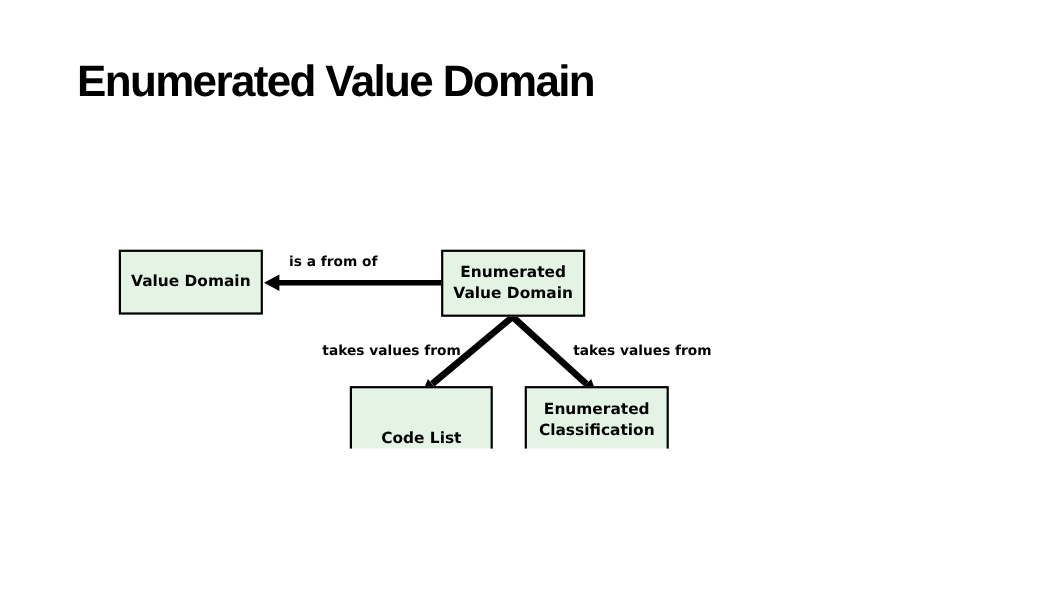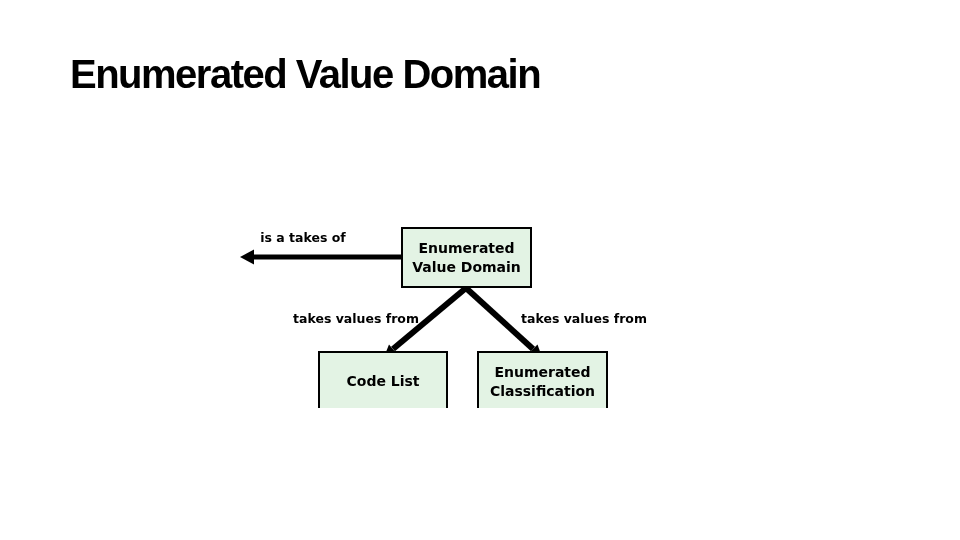--- a/index.html
+++ b/index.html
@@ -44,21 +44,21 @@
     justify-content: center;
     text-align: center;
     font-weight: bold;
     font-size: 14px;
     line-height: 1.3;
     color: #000000;
     padding: 2px 4px;
   }
   .node-value-domain          { left: 108px; top: 227px; width: 131px; height: 59px; }
   .node-enumerated            { left: 401px; top: 227px; width: 131px; height: 61px; }
-  .node-code-list             { left: 318px; top: 351px; width: 130px; height: 61px; }
+  .node-code-list             { left: 318px; top: 351px; width: 130px; height: 61px; align-items: flex-end; }
   .node-statistical           { left: 477px; top: 351px; width: 131px; height: 61px; }
   .edge-label {
     position: absolute;
     transform: translateX(-50%);
     font-weight: bold;
     font-size: 12.5px;
     color: #000000;
     white-space: nowrap;
   }
   .label-is-a-type-of { left: 303px; top: 230px; }
@@ -100,31 +100,34 @@
     <line x1="401" y1="257" x2="252" y2="257" stroke="#000000" stroke-width="5"></line>
     <polygon points="240,257 254,249.5 254,264.5" fill="#000000"></polygon>
 
     <line x1="466" y1="288" x2="393" y2="349" stroke="#000000" stroke-width="6"></line>
     <polygon points="384,357 397,354 389,344.5" fill="#000000"></polygon>
 
     <line x1="466" y1="288" x2="533" y2="349" stroke="#000000" stroke-width="6"></line>
     <polygon points="542,357 528.5,353.5 537.5,344.5" fill="#000000"></polygon>
   </svg>
 
+  <div class="node node-value-domain">
+    <span>Value Domain</span>
+  </div>
   <div class="node node-enumerated">
     <span>Enumerated Value Domain</span>
   </div>
   <div class="node node-code-list">
     <span>Code List</span>
   </div>
   <div class="node node-statistical">
     <span>Enumerated Classification</span>
   </div>
 
-  <div class="edge-label label-is-a-type-of">is a takes of</div>
+  <div class="edge-label label-is-a-type-of">is a from of</div>
   <div class="edge-label label-takes-left">takes values from</div>
   <div class="edge-label label-takes-right">takes values from</div>
 
   <svg class="puzzle-icon" viewBox="0 0 56 66" xmlns="http://www.w3.org/2000/svg">
 
     <rect x="2" y="6" width="26" height="26" fill="#3aaa4f" stroke="#3aaa4f" stroke-width="1.5"></rect>
 
     <rect x="28" y="6" width="26" height="26" fill="#ffffff" stroke="#3aaa4f" stroke-width="1.5"></rect>
 
     <rect x="2" y="32" width="26" height="26" fill="#ffffff" stroke="#3aaa4f" stroke-width="1.5"></rect>

